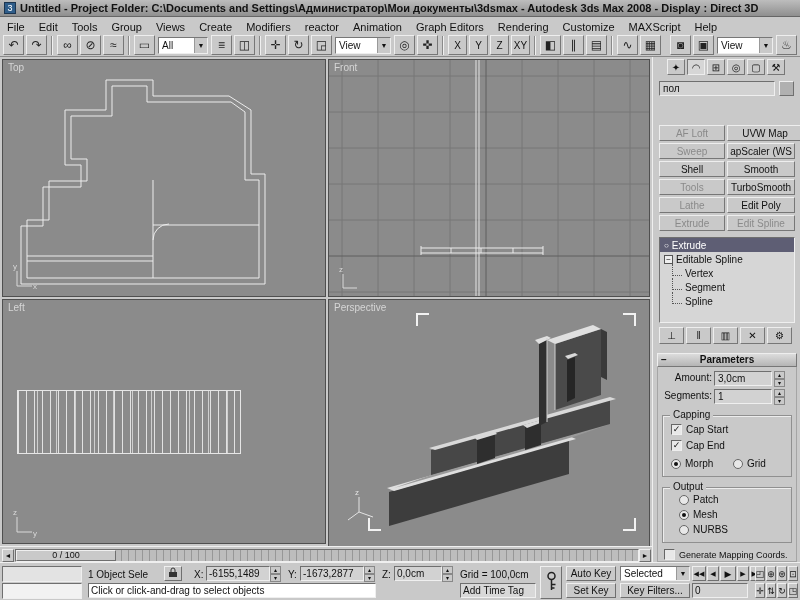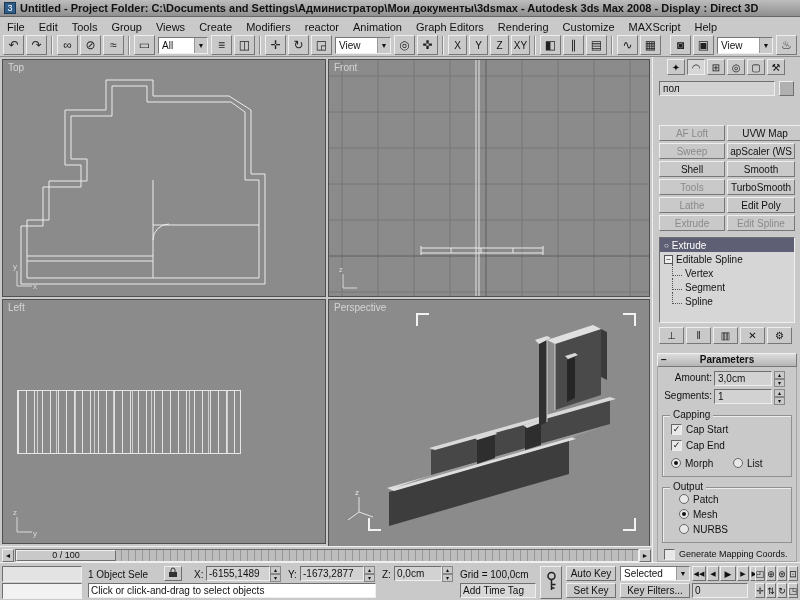--- a/index.html
+++ b/index.html
@@ -37,21 +37,21 @@
   #stackbox{position:absolute;left:6px;top:180px;width:136px;height:86px;background:#d6d6d6;border:1px solid;border-color:#6f6f6f #efefef #efefef #6f6f6f;overflow:hidden}
   .srow{position:absolute;left:0;width:134px;height:14px;display:flex;align-items:center;font-size:10px;padding-left:4px;white-space:nowrap}
   .srow.sel{background:#5e5e74;color:#fff}
   .bulb{font-size:8px;margin-right:3px}
   .expander{width:9px;height:9px;background:#efefef;border:1px solid #555;font-size:8px;line-height:7px;text-align:center;margin-right:3px}
   .tree{width:10px;height:12px;border-left:1px dotted #555;border-bottom:1px dotted #555;margin:-6px 3px 0 8px}
   .stkbtn{position:absolute;top:270px;width:25px;height:17px;font-size:10px;display:flex;align-items:center;justify-content:center;background:#c9c9c9;border:1px solid;border-color:#eee #777 #777 #eee}
   .rollhead{position:absolute;left:4px;top:296px;width:140px;height:14px;background:linear-gradient(#dcdcdc,#b5b5b5);border:1px solid;border-color:#eee #777 #777 #eee;font-size:10px;font-weight:bold;text-align:center;line-height:12px}
   .rollhead .minus{position:absolute;left:3px;top:0;font-weight:bold}
   #rollbody{position:absolute;left:4px;top:310px;width:140px;height:195px;border:1px solid #a5a5a5;border-top:none;background:#c9c9c9}
-  .prow{position:absolute;display:flex;align-items:flex-start}
+  .prow{position:absolute;display:flex;align-items:center}
   .group{position:absolute;border:1px solid #909090;box-shadow:1px 1px 0 #ededed inset}
   .gtitle{position:absolute;top:-7px;left:7px;background:#c9c9c9;padding:0 3px;font-size:10px}
   .cb{width:11px;height:11px;background:#e8e8e8;border:1px solid;border-color:#666 #eee #eee #666;display:inline-flex;align-items:center;justify-content:center;font-size:9px;line-height:9px;margin-right:4px;flex:none;color:#111}
   .rd{width:10px;height:10px;border-radius:50%;background:#e8e8e8;border:1px solid #666;margin-right:4px;position:relative;flex:none}
   .rd.on::after{content:"";position:absolute;left:2px;top:2px;width:4px;height:4px;border-radius:50%;background:#111}
   .spin{display:inline-flex;flex-direction:column;width:11px;height:15px;flex:none}
   .spin span{flex:1;font-size:6px;line-height:6px;text-align:center;background:#c9c9c9;border:1px solid #888}
 
   
   #timeline{position:absolute;left:0;top:546px;width:652px;height:16px;background:#c9c9c9;border-top:1px solid #efefef}
@@ -380,21 +380,21 @@
         <div class="prow" style="left:8px;top:24px">
           <span class="cb">✓</span>
           <span class="lbl">Cap End</span>
         </div>
         <div class="prow" style="left:8px;top:42px">
           <span class="rd on"></span>
           <span class="lbl">Morph</span>
         </div>
         <div class="prow" style="left:70px;top:42px">
           <span class="rd"></span>
-          <span class="lbl">List</span>
+          <span class="lbl">Grid</span>
         </div>
       </div>
 
       <div class="group" style="left:4px;top:120px;width:130px;height:56px">
         <span class="gtitle">Output</span>
         <div class="prow" style="left:16px;top:6px">
           <span class="rd"></span>
           <span class="lbl">Patch</span>
         </div>
         <div class="prow" style="left:16px;top:21px">

